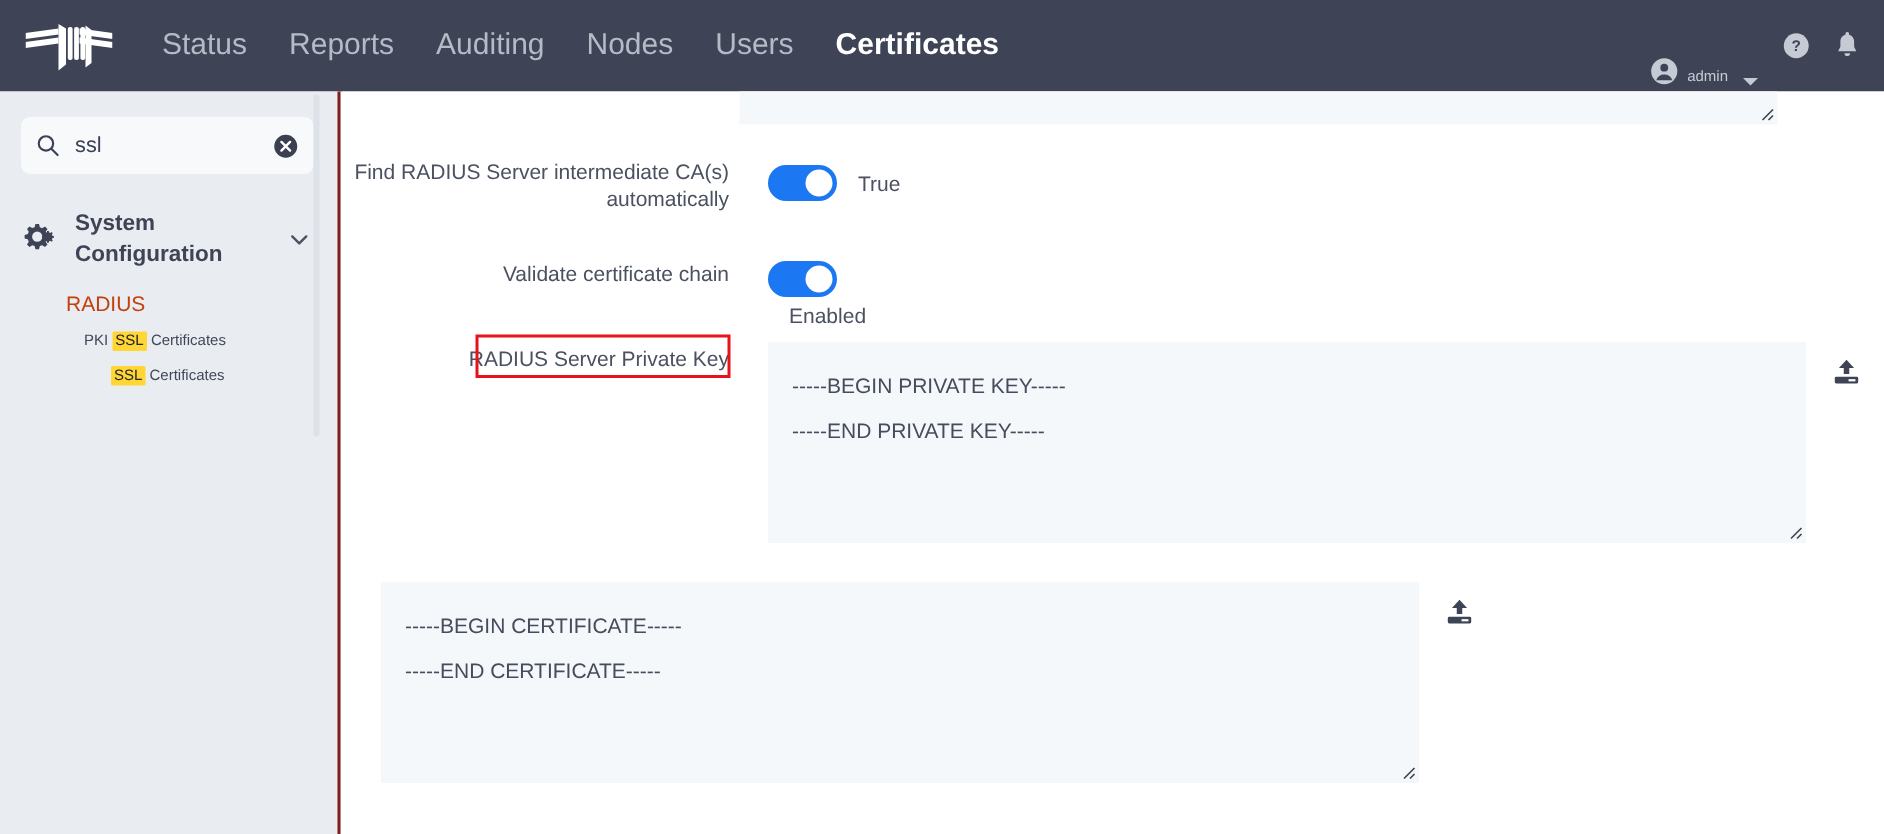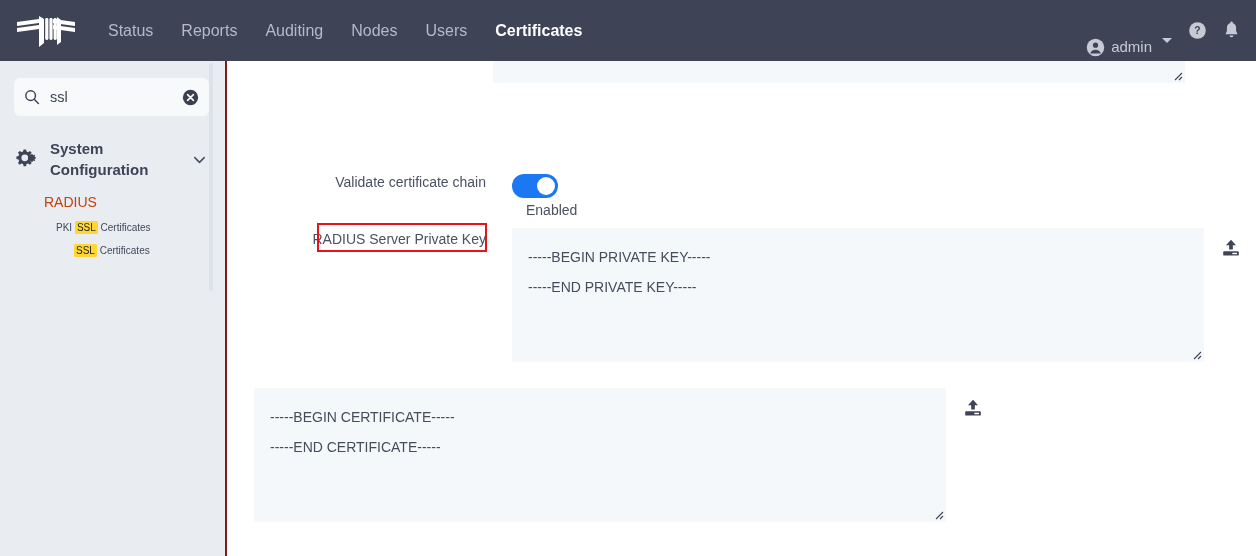--- a/index.html
+++ b/index.html
@@ -20,34 +20,34 @@
   }
   #logo {
     width: 60px; height: 40px;
     margin-left: 16px; margin-right: 18px;
     flex: none;
     display: flex; align-items: center; justify-content: center;
   }
   .nav-links { display: flex; align-items: center; gap: 0px; }
   .nav-link {
     color: #b5bac6;
-    font-size: 16px;
+    font-size: 20px;
     padding: 6px 14px;
     cursor: pointer;
     white-space: nowrap;
     text-align: center;
   }
   .nav-link.active { color: #ffffff; font-weight: bold; }
   #nav-right {
     margin-left: auto; margin-right: 16px;
     display: flex; align-items: center; gap: 16px;
   }
   #user-menu {
-    display: flex; align-items: flex-start; gap: 6px;
-    color: #c6cad4; font-size: 15px; cursor: pointer; margin-top: 34px;
+    display: flex; align-items: flex-end; gap: 6px;
+    color: #c6cad4; font-size: 10px; cursor: pointer; margin-top: 34px;
   }
   .caret {
     width: 0; height: 0;
     border-left: 5px solid transparent;
     border-right: 5px solid transparent;
     border-top: 5px solid #c6cad4;
     margin-left: 4px;
   }
 
   
@@ -284,20 +284,29 @@
 </div>
 
 <div id="main">
 
   <div class="textarea" style="left:265px; top:-22px; width:692px; height:44px; padding-top:0;">
     <svg class="resize-grip" viewBox="0 0 12 12">
       <path d="M11 4 L4 11 M11 8 L8 11" stroke="#3e4456" stroke-width="1.1" fill="none"></path>
     </svg>
   </div>
 
+  <div class="form-row" style="left:0px; top:44px; width:600px; align-items:flex-start;">
+    <div class="field-label" style="width:258px; padding-right:0;">Find RADIUS Server intermediate CA(s) automatically</div>
+    <div style="margin-left:26px; display:flex; align-items:flex-start; margin-top:5px;">
+      <div class="toggle">
+        <div class="knob"></div>
+      </div>
+      <div class="toggle-text">True</div>
+    </div>
+  </div>
 
   <div class="form-row" style="left:0px; top:112px; width:600px; align-items:flex-start;">
     <div class="field-label" style="width:258px;">Validate certificate chain</div>
     <div style="margin-left:26px; display:flex; align-items:flex-start; margin-top:1px;flex-direction:column;">
       <div class="toggle">
         <div class="knob"></div>
       </div>
       <div class="toggle-text">Enabled</div>
     </div>
   </div>

